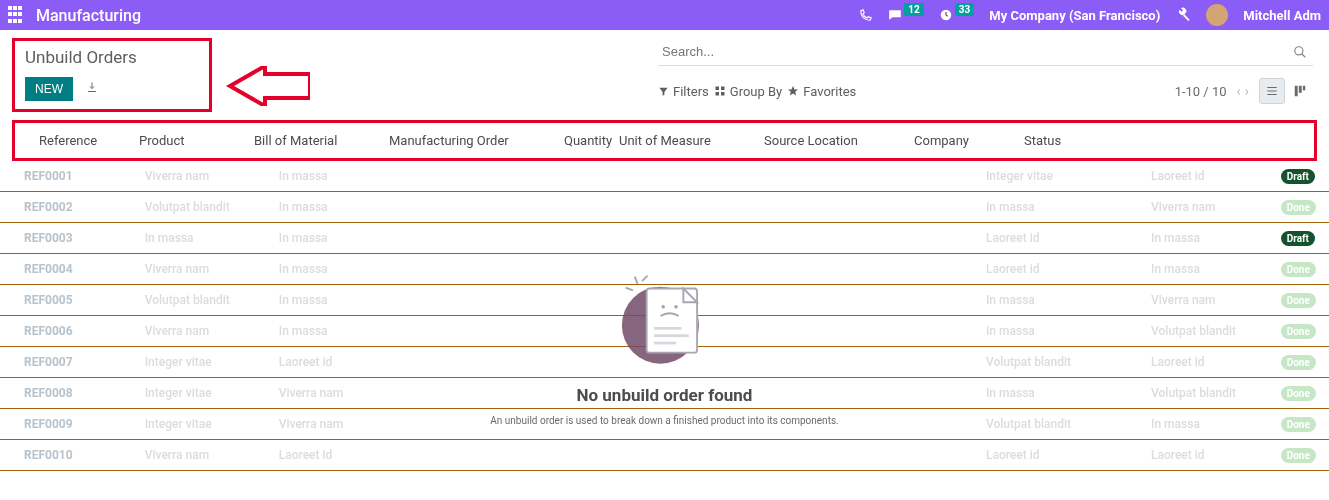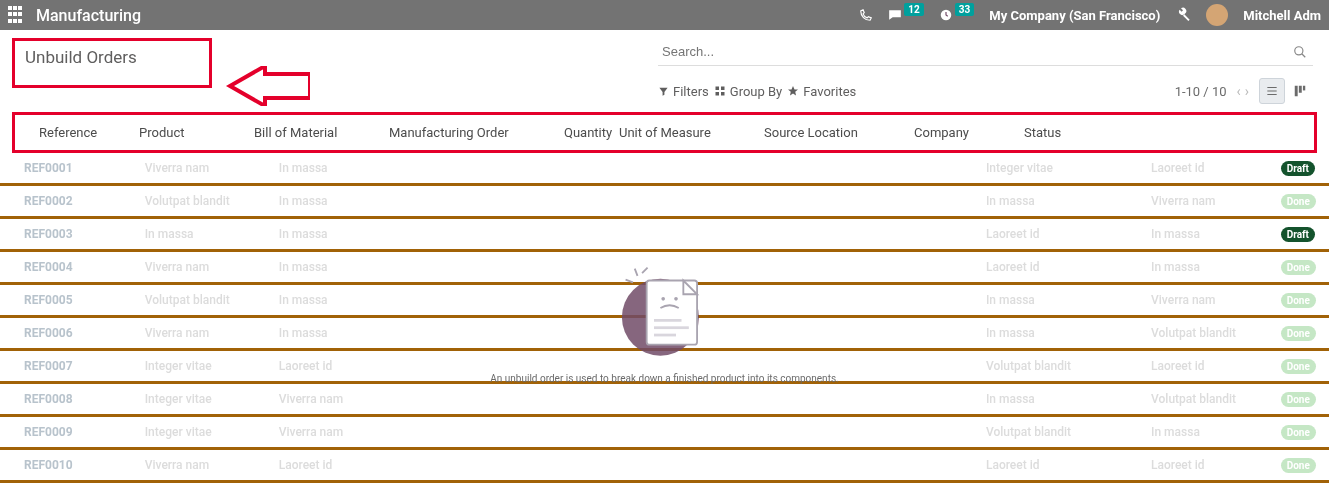--- a/index.html
+++ b/index.html
@@ -1,17 +1,17 @@
 <!DOCTYPE html>
 <html><head>
 <meta charset="utf-8">
 <style>
 * { box-sizing: border-box; margin: 0; padding: 0; }
 body { font-family: -apple-system, BlinkMacSystemFont, "Segoe UI", Roboto, sans-serif; font-size: 13px; color: #4c4c4c; width: 1329px; background: #fff; }
-.topbar { background: #737373; height: 30px; display: flex; align-items: center; color: #fff; padding: 0 8px; }
+.topbar { background: #8b5cf6; height: 30px; display: flex; align-items: center; color: #fff; padding: 0 8px; }
 .apps-icon { width: 18px; height: 18px; display: inline-flex; flex-wrap: wrap; gap: 1px; margin-right: 10px; }
 .apps-icon span { width: 4px; height: 4px; background: #fff; }
 .brand { font-size: 16px; font-weight: 500; margin-right: 25px; }
 .topnav { display: flex; gap: 28px; }
 .topnav a { color: #fff; text-decoration: none; font-size: 13px; }
 .topright { margin-left: auto; display: flex; align-items: center; gap: 15px; font-weight: bold; }
 .icon-btn { color: #fff; display: inline-flex; align-items: center; position: relative; }
 .badge { background: #00A09D; color: #fff; font-size: 10px; padding: 1px 4px; border-radius: 2px; margin-left: 2px; position: relative; top: -6px; }
 .company { color: #fff; font-size: 13px; }
 .avatar { width: 22px; height: 22px; border-radius: 50%; background: #d4a574; display: inline-block; }
@@ -45,21 +45,21 @@
 .col-bom { width: 135px; }
 .col-mo { width: 175px; }
 .col-lot { width: 215px; }
 .col-qty { width: 55px; text-align: right; padding-right: 8px; }
 .col-uom { width: 145px; }
 .col-src { width: 150px; }
 .col-cmp { width: 110px; }
 .col-status { width: 45px; }
 
 .ghost-rows { position: relative; }
-.ghost-row { display: flex; padding: 8px 4px 8px 24px; border-bottom: 3px solid #a16207; color: #dcdcdc; font-size: 12px; font-weight: 500; gap: 32px; }
+.ghost-row { display: flex; padding: 8px 4px 8px 24px; border-bottom: 1px solid #a16207; color: #dcdcdc; font-size: 12px; font-weight: 500; gap: 32px; }
 .ghost-row .ref { width: 100px; color: #b8c3cc; font-weight: 700; }
 .ghost-row .pcell { width: 115px; }
 .ghost-row .bcell { width: 135px; }
 .ghost-row .dummy-wide { width: 590px; }
 .ghost-row .srccell { width: 150px; }
 .ghost-row .cmpcell { width: 110px; }
 .ghost-row .stcell { width: 50px; }
 .statbadge { font-size: 10px; font-weight: 700; padding: 2px 6px; border-radius: 10px; color: #fff; }
 .st-draft { background: #14532d; }
 .st-done { background: #c5e7c5; }
@@ -113,20 +113,28 @@
     </span>
     <span class="avatar"></span>
     <span class="username">Mitchell Adm</span>
   </div>
 </div>
 
 <div class="header-area">
   <div class="left-head">
     <div class="redbox">
       <div class="title">Unbuild Orders</div>
+      <div>
+        <button class="newbtn">NEW</button>
+        <span class="export-icon">
+          <svg width="12" height="12" viewBox="0 0 24 24" fill="#6b6b6b" style="display:inline">
+              <path d="M12 3v12m0 0l-4-4m4 4l4-4M4 21h16" stroke="#6b6b6b" stroke-width="2" fill="none"></path>
+            </svg>
+        </span>
+      </div>
     </div>
     <span class="redarrow">
       <svg width="85" height="40" viewBox="0 0 85 40">
           <path d="M85 8 H40 V0 L5 20 L40 40 V32 H85 Z" fill="none" stroke="#E4002B" stroke-width="4"></path>
         </svg>
     </span>
   </div>
   <div class="right-head">
     <div class="search-wrap">
       <input class="search-input" placeholder="Search..." style="">
@@ -297,15 +305,16 @@
       <rect x="40" y="30" width="55" height="70" rx="3" fill="#fff" stroke="#a9a4b0" stroke-width="2"></rect>
       <path d="M80 30 l15 15 h-15z" fill="#fff" stroke="#a9a4b0" stroke-width="2"></path>
       <circle cx="58" cy="50" r="2" fill="#a9a4b0"></circle>
         <circle cx="72" cy="50" r="2" fill="#a9a4b0"></circle>
       <path d="M55 60 q10 -6 20 0" stroke="#a9a4b0" stroke-width="2" fill="none"></path>
       <rect x="48" y="72" width="30" height="3" fill="#d9d6dd"></rect>
       <rect x="48" y="80" width="38" height="3" fill="#d9d6dd"></rect>
       <rect x="48" y="88" width="24" height="3" fill="#d9d6dd"></rect>
       <path d="M30 25 l-3 -8 M25 32 l-8 -3 M35 22 l6 -6" stroke="#a9a4b0" stroke-width="2"></path>
     </svg>
+    <h3>No unbuild order found</h3>
     <p>An unbuild order is used to break down a finished product into its components.</p>
   </div>
 </div>
 
 </body></html>

